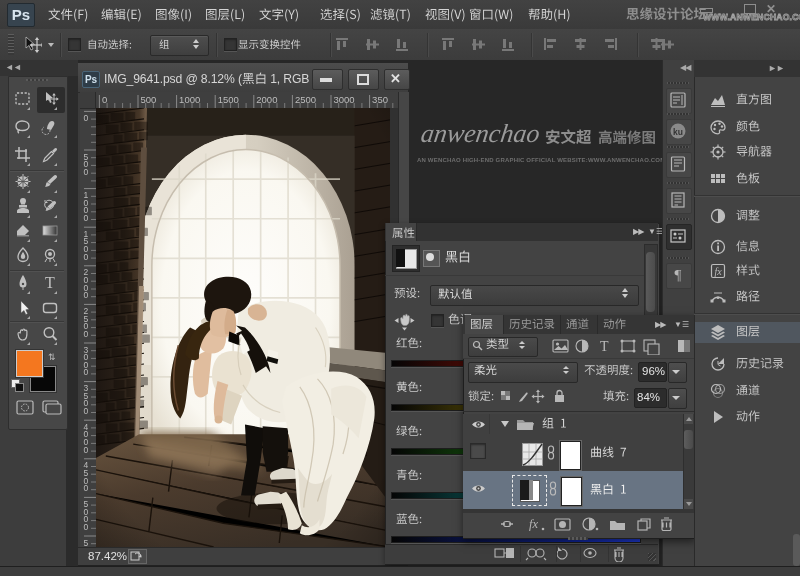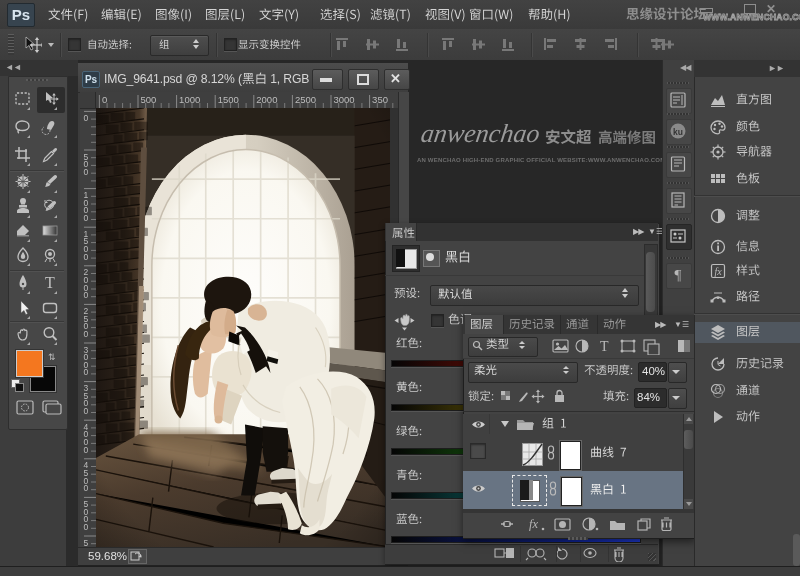--- a/index.html
+++ b/index.html
@@ -889,21 +889,21 @@
 <g stroke="#cfc6b2" stroke-width="1.2" fill="none" opacity="0.7">
 <path d="M150 280 C158 294 172 304 188 308"></path>
 <path d="M224 222 C232 234 236 248 234 262"></path>
 <path d="M148 232 C144 244 144 258 148 270"></path>
 </g>
 <rect width="300" height="444" fill="url(#vig)"></rect>
 </svg>
 <div class="abs" style="left:390px;top:108px;width:8px;height:439px;background:#313131"></div>
 <div class="abs" style="left:398px;top:92px;width:10px;height:455px;background:#464646;border-left:1px solid #2a2a2a"></div>
 <div class="abs" style="left:78px;top:547px;width:330px;height:18px;background:#3f3f3f;border-top:1px solid #2a2a2a"></div>
-<div class="abs" style="left:88px;top:550px;color:#e0e0e0;font-size:11.5px">59.68%</div>
+<div class="abs" style="left:88px;top:550px;color:#e0e0e0;font-size:11.5px">87.42%</div>
 <div class="abs" style="left:128px;top:549px;width:17px;height:13px;background:#4a4a4a;border:1px solid #666"></div>
 <svg class="abs" style="left:130px;top:551px" width="13" height="10" viewBox="0 0 13 10">
     <rect x="1" y="1" width="8" height="8" fill="none" stroke="#ccc"></rect>
     <path d="M5 3 a3.5 3.5 0 0 1 6 2.5" fill="none" stroke="#ccc"></path>
     <path d="M11 3.5 l0.5 3 l-3 -0.5z" fill="#ccc"></path>
   </svg>
 <div class="abs" style="left:78px;top:565px;width:330px;height:1px;background:#222"></div>
 <div class="abs" style="left:385px;top:223px;width:273px;height:340px;background:#434343;border:1px solid #222;box-shadow:0 2px 6px rgba(0,0,0,0.4)"></div>
 <div class="abs" style="left:385px;top:223px;width:273px;height:18px;background:#323232"></div>
 <div class="abs" style="left:386px;top:223px;width:30px;height:18px;background:#434343;border-right:1px solid #2a2a2a"></div>
@@ -1184,21 +1184,21 @@
       <g fill="#cccccc" transform="translate(0 880) scale(1 -1)">
         <path transform="translate(0 0)" d="M559 478C678 398 828 280 899 203L960 261C885 338 733 450 615 526ZM69 770V693H514C415 522 243 353 44 255C60 238 83 208 95 189C234 262 358 365 459 481V-78H540V584C566 619 589 656 610 693H931V770Z"></path>
         <path transform="translate(1000 0)" d="M61 765C119 716 187 646 216 597L278 644C246 692 177 760 118 806ZM854 824C736 797 518 780 338 773C345 758 353 734 355 719C430 721 512 725 593 732V655H313V596H547C480 526 377 462 283 431C298 418 318 393 329 377C421 413 523 483 593 561V427H665V564C732 487 831 417 923 381C934 398 954 423 969 436C874 465 773 528 709 596H952V655H665V738C754 747 837 759 903 773ZM392 403V344H508C490 237 446 158 309 115C324 102 343 76 350 60C506 113 558 210 579 344H699C691 312 683 280 674 255H844C835 180 826 147 813 135C805 128 797 127 780 127C763 127 716 128 668 132C678 115 685 91 686 74C736 70 784 70 808 72C835 73 854 78 870 94C892 115 904 166 916 283C917 293 918 311 918 311H756L777 403ZM251 456H56V386H179V83C136 63 90 27 45 -15L95 -80C152 -18 206 34 243 34C265 34 296 5 335 -19C401 -58 484 -68 600 -68C698 -68 867 -63 945 -58C946 -36 958 1 966 20C867 10 715 3 601 3C495 3 411 9 349 46C301 74 278 98 251 100Z"></path>
         <path transform="translate(2000 0)" d="M338 451V252H151V451ZM338 519H151V710H338ZM80 779V88H151V182H408V779ZM854 727V554H574V727ZM501 797V441C501 285 484 94 314 -35C330 -46 358 -71 369 -87C484 1 535 122 558 241H854V19C854 1 847 -5 829 -5C812 -6 749 -7 684 -4C695 -25 708 -57 711 -78C798 -78 852 -76 885 -64C917 -52 928 -28 928 19V797ZM854 486V309H568C573 354 574 399 574 440V486Z"></path>
         <path transform="translate(3000 0)" d="M386 644V557H225V495H386V329H775V495H937V557H775V644H701V557H458V644ZM701 495V389H458V495ZM757 203C713 151 651 110 579 78C508 111 450 153 408 203ZM239 265V203H369L335 189C376 133 431 86 497 47C403 17 298 -1 192 -10C203 -27 217 -56 222 -74C347 -60 469 -35 576 7C675 -37 792 -65 918 -80C927 -61 946 -31 962 -15C852 -5 749 15 660 46C748 93 821 157 867 243L820 268L807 265ZM473 827C487 801 502 769 513 741H126V468C126 319 119 105 37 -46C56 -52 89 -68 104 -80C188 78 201 309 201 469V670H948V741H598C586 773 566 813 548 845Z"></path>
         <path transform="translate(4000 0)" d="M139 390C175 390 205 418 205 460C205 501 175 530 139 530C102 530 73 501 73 460C73 418 102 390 139 390ZM139 -13C175 -13 205 15 205 56C205 98 175 126 139 126C102 126 73 98 73 56C73 15 102 -13 139 -13Z"></path>
       </g>
     </svg>
   </div>
 <div class="abs" style="left:638px;top:362px;width:27px;height:18px;background:#2c2c2c;border:1px solid #222;border-radius:2px"></div>
-<div class="abs" style="left:642px;top:365px;color:#e4e4e4;font-size:11.5px">40%</div>
+<div class="abs" style="left:642px;top:365px;color:#e4e4e4;font-size:11.5px">96%</div>
 <div class="abs" style="left:668px;top:362px;width:17px;height:19px;background:linear-gradient(#4e4e4e,#3f3f3f);border:1px solid #282828;border-radius:2px"></div>
 <div class="abs" style="left:672px;top:370px;width:0;height:0;border-left:4px solid transparent;border-right:4px solid transparent;border-top:4.5px solid #ccc"></div>
 <div style="position:absolute;left:468px;top:390px">
     <svg width="26.2" height="13.3" viewBox="0 0 2278.0 1160.0" style="display:block">
       <g fill="#cccccc" transform="translate(0 880) scale(1 -1)">
         <path transform="translate(0 0)" d="M640 446V275C640 179 615 52 370 -25C386 -40 408 -66 417 -81C678 10 712 154 712 274V446ZM673 57C756 20 863 -39 915 -79L963 -26C908 14 800 69 719 105ZM441 778C480 724 520 649 537 601L596 632C579 680 538 752 496 805ZM857 802C835 748 794 670 762 623L815 601C848 647 889 718 922 779ZM179 837C148 744 94 654 32 595C45 579 65 542 71 527C106 563 140 608 170 658H415V725H206C221 755 234 787 245 818ZM69 344V275H202V85C202 32 161 -9 142 -25C154 -36 178 -59 187 -73C203 -56 230 -39 411 60C405 75 398 104 395 123L271 58V275H409V344H271V479H393V547H111V479H202V344ZM644 846V572H461V104H530V502H827V106H899V572H714V846Z"></path>
         <path transform="translate(1000 0)" d="M224 378C203 197 148 54 36 -33C54 -44 85 -69 97 -83C164 -25 212 51 247 144C339 -29 489 -64 698 -64H932C935 -42 949 -6 960 12C911 11 739 11 702 11C643 11 588 14 538 23V225H836V295H538V459H795V532H211V459H460V44C378 75 315 134 276 239C286 280 294 324 300 370ZM426 826C443 796 461 758 472 727H82V509H156V656H841V509H918V727H558C548 760 522 810 500 847Z"></path>
         <path transform="translate(2000 0)" d="M139 390C175 390 205 418 205 460C205 501 175 530 139 530C102 530 73 501 73 460C73 418 102 390 139 390ZM139 -13C175 -13 205 15 205 56C205 98 175 126 139 126C102 126 73 98 73 56C73 15 102 -13 139 -13Z"></path>
       </g>
     </svg>

